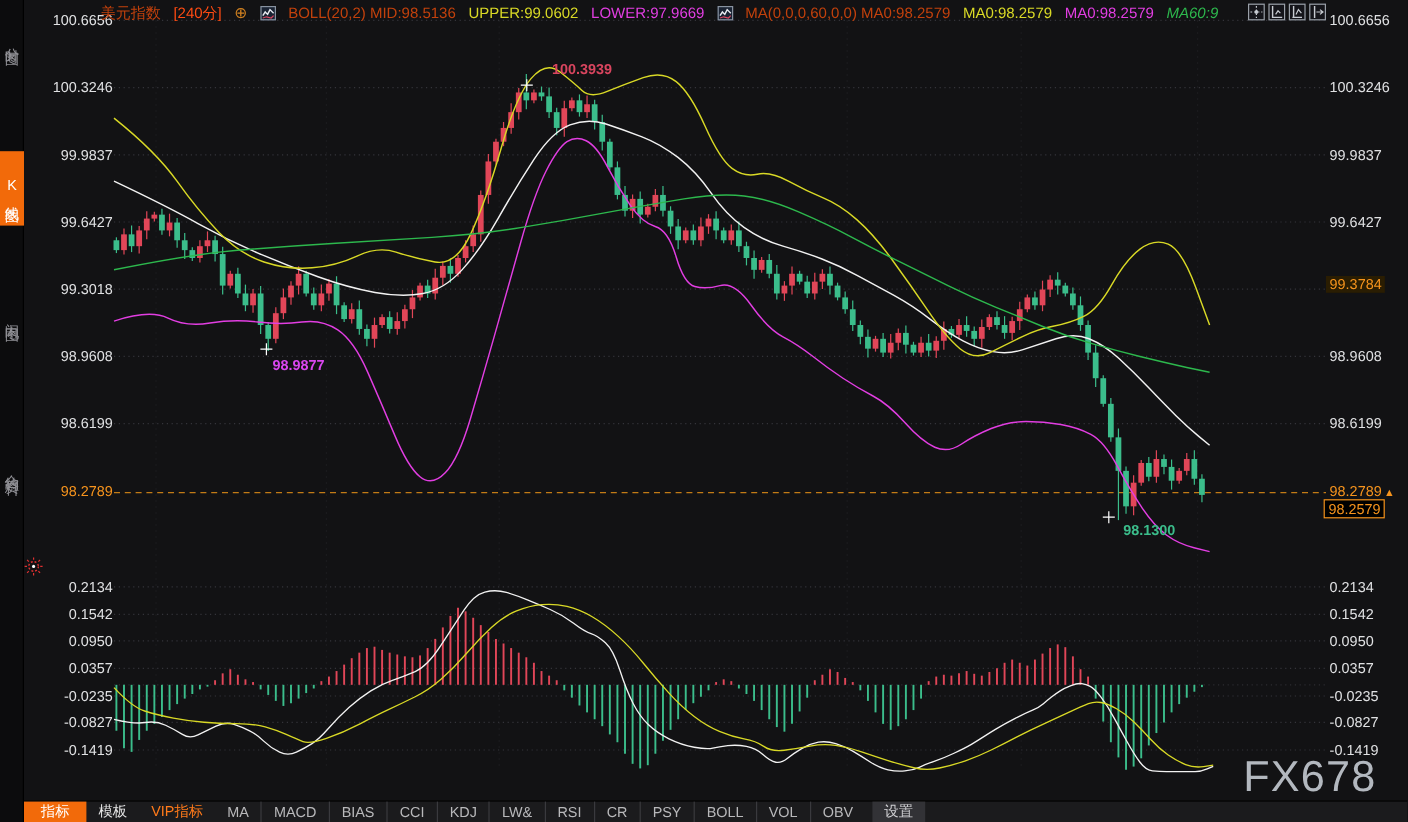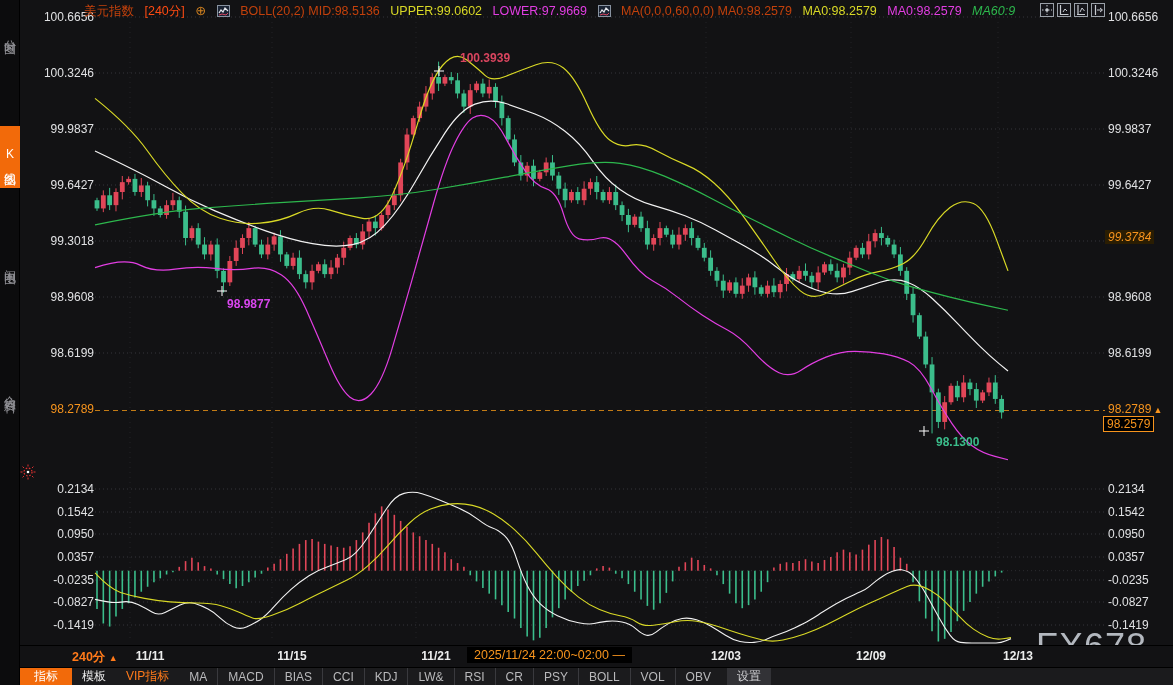--- a/index.html
+++ b/index.html
@@ -27,21 +27,21 @@
   
   #tr-icons { position:absolute; left:1040px; top:3px; z-index:7; display:flex; gap:3px; }
   .tr-btn { width:14px; height:14px; border:1px solid #9aa0a8; background:#15151a; cursor:pointer; }
   .tr-btn svg { display:block; }
 
   
   .tick { position:absolute; font-size:12px; color:#e0e1e3; z-index:5; white-space:nowrap; }
   .tick.left { left:32px; width:62px; text-align:right; }
   .tick.right { left:1108px; text-align:left; }
   .tick.orange { color:#f7941d; }
-  .tick-box { position:absolute; left:1105px; font-size:12px; color:#f7941d; background:#2a1d02; padding:0 3px; z-index:5;font-style:italic; }
+  .tick-box { position:absolute; left:1105px; font-size:12px; color:#f7941d; background:#2a1d02; padding:0 3px; z-index:5; }
   .price-box { position:absolute; left:1103px; font-size:12px; color:#f7941d; background:#000; border:1px solid #f7941d;
     padding:0 3px; z-index:5; }
   .tick .arr { font-size:9px; margin-left:2px; }
 
   
   .annot { position:absolute; font-size:12px; font-weight:bold; z-index:5; }
 
   
   #date-row { position:absolute; left:20px; right:0; top:645px; height:22px; background:#121214; border-top:1px solid #000; z-index:6; }
   .date-label { position:absolute; top:3px; transform:translateX(-50%); font-size:12px; font-weight:bold; color:#eceded; }
@@ -632,30 +632,20 @@
       <div class="tick right" style="top: 595px;">-0.0827</div>
       <div class="tick left" style="top: 618px;">-0.1419</div>
       <div class="tick right" style="top: 618px;">-0.1419</div>
     </div>
   <div id="annot-layer">
       <div class="annot" style="left: 416px; top: 51px; color: rgb(217, 69, 95); margin-left: 44px;">100.3939</div>
       <div class="annot" style="left: 227px; top: 297px; color: #d946ef;">98.9877</div>
       <div class="annot" style="left: 936px; top: 435px; color: rgb(59, 189, 139);">98.1300</div>
     </div>
 
-  <div id="date-row">
-    <span id="period-label"><span>240分</span> <span class="arr">▲</span></span>
-    <span id="crosshair-time">2025/11/24 22:00~02:00 —</span>
-  <div class="date-label" style="left: 130px;">11/11</div>
-      <div class="date-label" style="left: 272px;">11/15</div>
-      <div class="date-label" style="left: 416px;">11/21</div>
-      <div class="date-label" style="left: 706px;">12/03</div>
-      <div class="date-label" style="left: 851px;">12/09</div>
-      <div class="date-label" style="left: 998px;">12/13</div>
-    </div>
 
   <div id="toolbar">
       <div class="tb active">指标</div>
       <div class="tb plain">模板</div>
       <div class="tb vip">VIP指标</div>
       <div class="tb ">MA</div>
       <div class="tb  sep">MACD</div>
       <div class="tb  sep">BIAS</div>
       <div class="tb  sep">CCI</div>
       <div class="tb  sep">KDJ</div>

